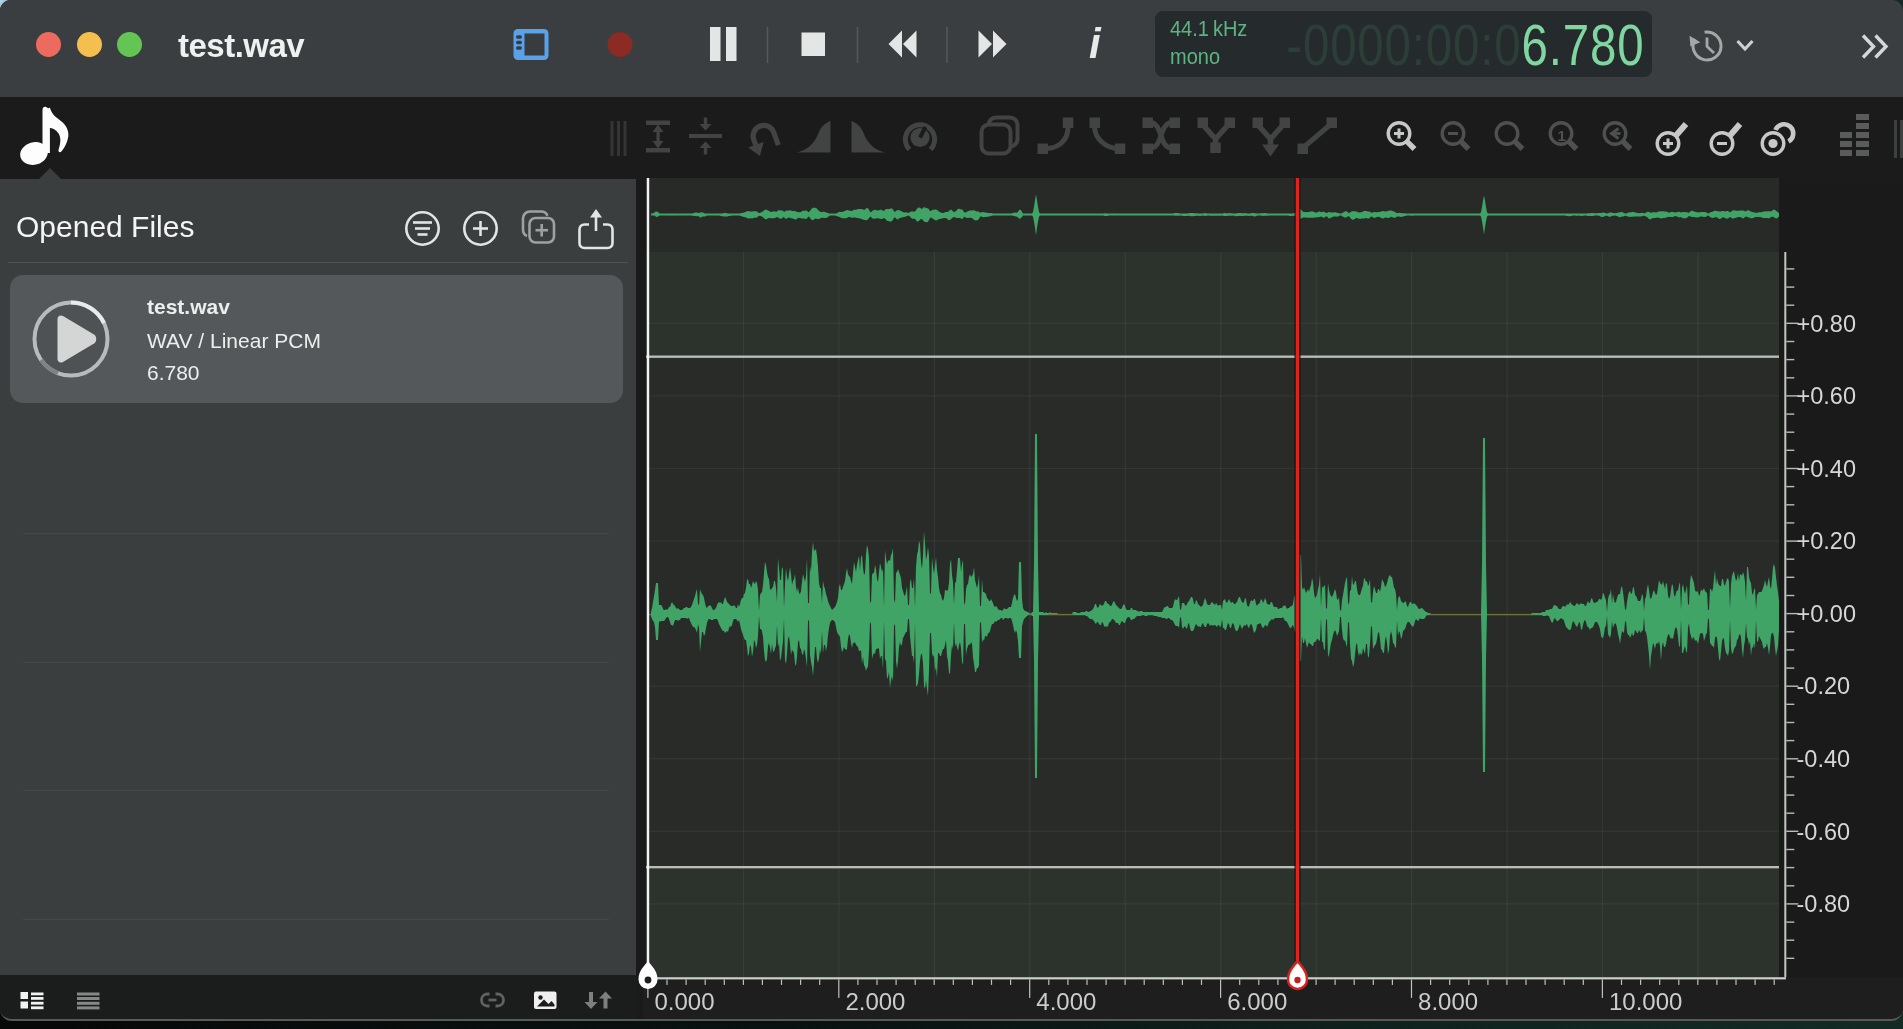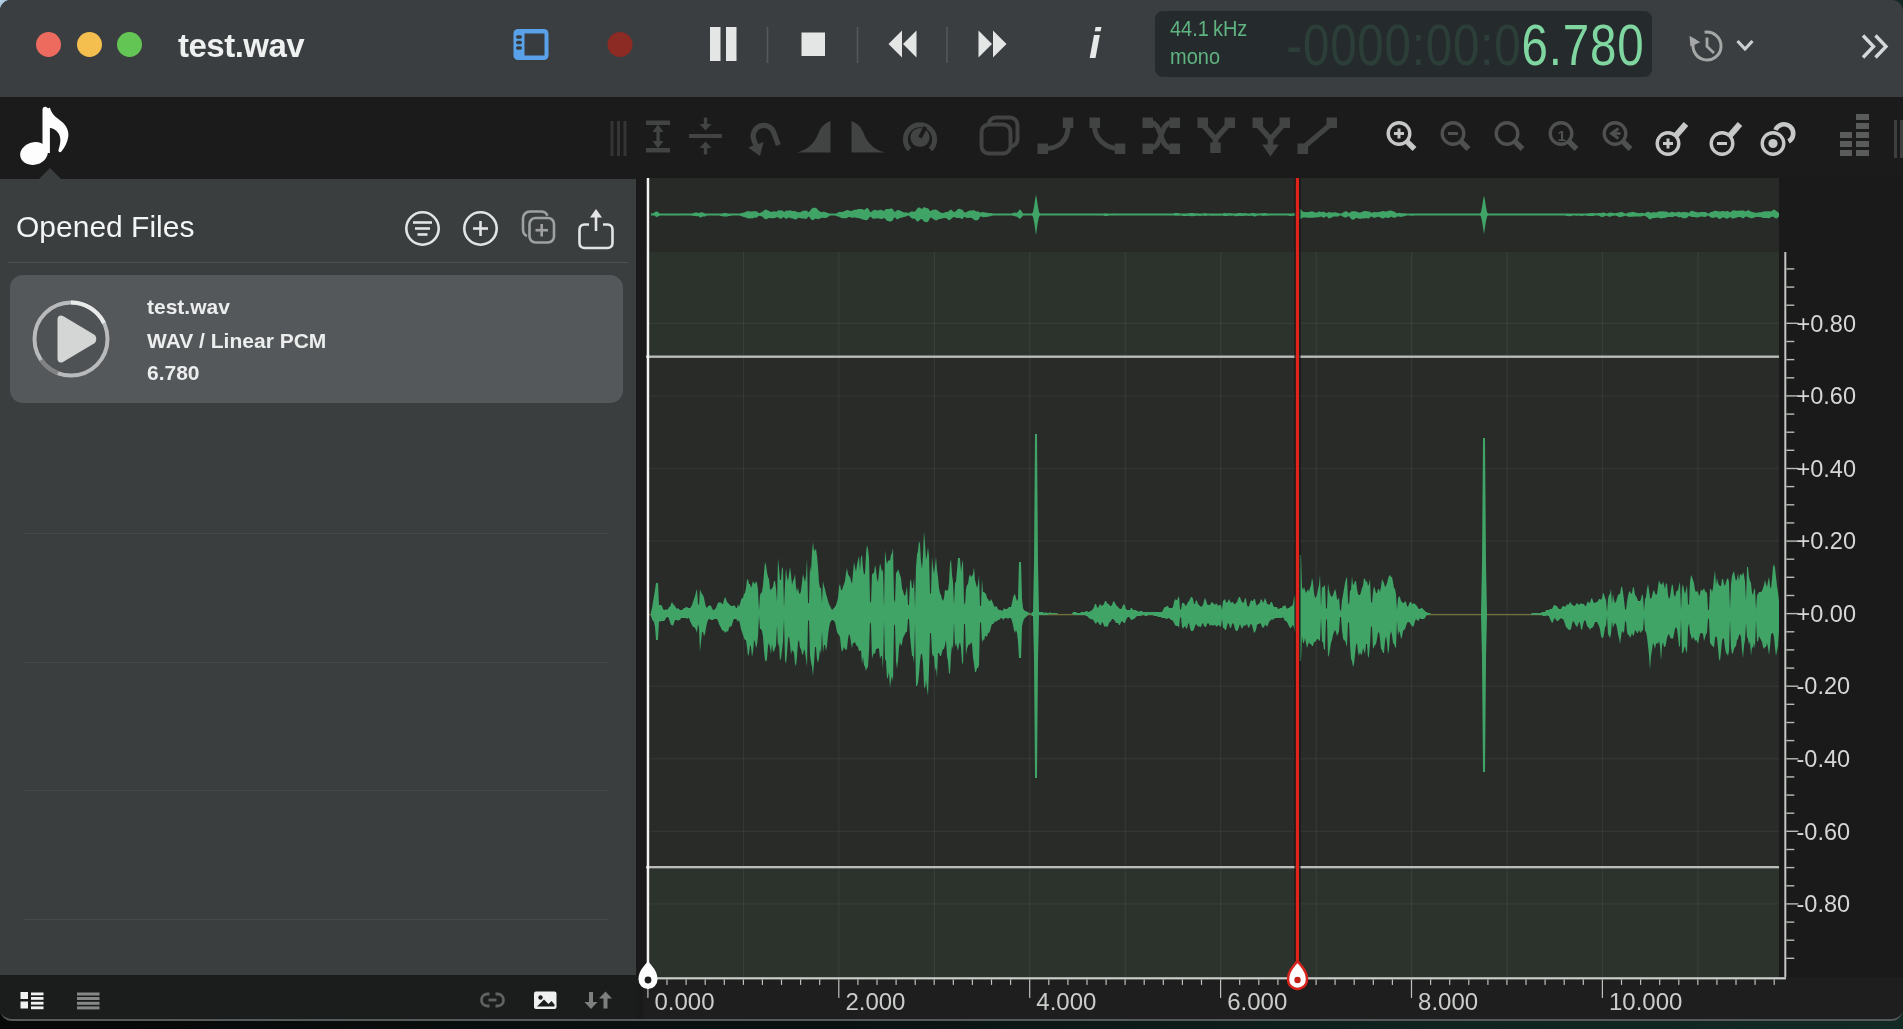--- a/index.html
+++ b/index.html
@@ -20,21 +20,21 @@
 #lcd { left:1155px; top:11px; width:497px; height:66px; background:#252b2c; border-radius:8px; }
 #lcdrate { left:1170px; top:15px; font-size:21.5px; line-height:28px; color:#5fb381; transform:scaleX(0.93) translateZ(0); transform-origin:left center; }
 #lcddig { right:258px; top:12.5px; font-size:56.5px; font-weight:400; letter-spacing:1.0px; transform:scaleX(0.84) translateZ(0); transform-origin:right center; white-space:nowrap; }
 #lcddig .dim { color:#2c3e38; }
 #lcddig .lit { color:#7fd6a0; }
 #panel { left:0; top:179px; width:636px; height:796px; background:#3b3e3f; }
 #notch { left:39px; top:168px; width:0; height:0; border-left:11px solid transparent; border-right:11px solid transparent; border-bottom:11px solid #3b3e3f; }
 #ofhdr { left:16px; top:210px; font-size:30px; color:#f4f5f5; }
 #sep0 { left:8px; top:262px; width:620px; height:1px; background:#4e5152; }
 #card { left:10px; top:275px; width:613px; height:128px; background:#55585a; border-radius:13px; }
-.ct { left:147px; color:#eceeee;font-weight:bold; }
+.ct { left:147px; color:#eceeee; }
 #ct1 { top:295px; font-size:21px; font-weight:bold; }
 #ct2 { top:329px; font-size:21px; }
 #ct3 { top:361px; font-size:21px; }
 .rowsep { left:23px; width:586px; height:1px; background:#464849; }
 #botbar { left:0; top:975px; width:643px; height:46px; background:#1b1c1c; }
 svg { position:absolute; transform: translateZ(0); will-change: transform; }
 text { font-family:"Liberation Sans",sans-serif; }
 </style>
 </head>
 <body>

